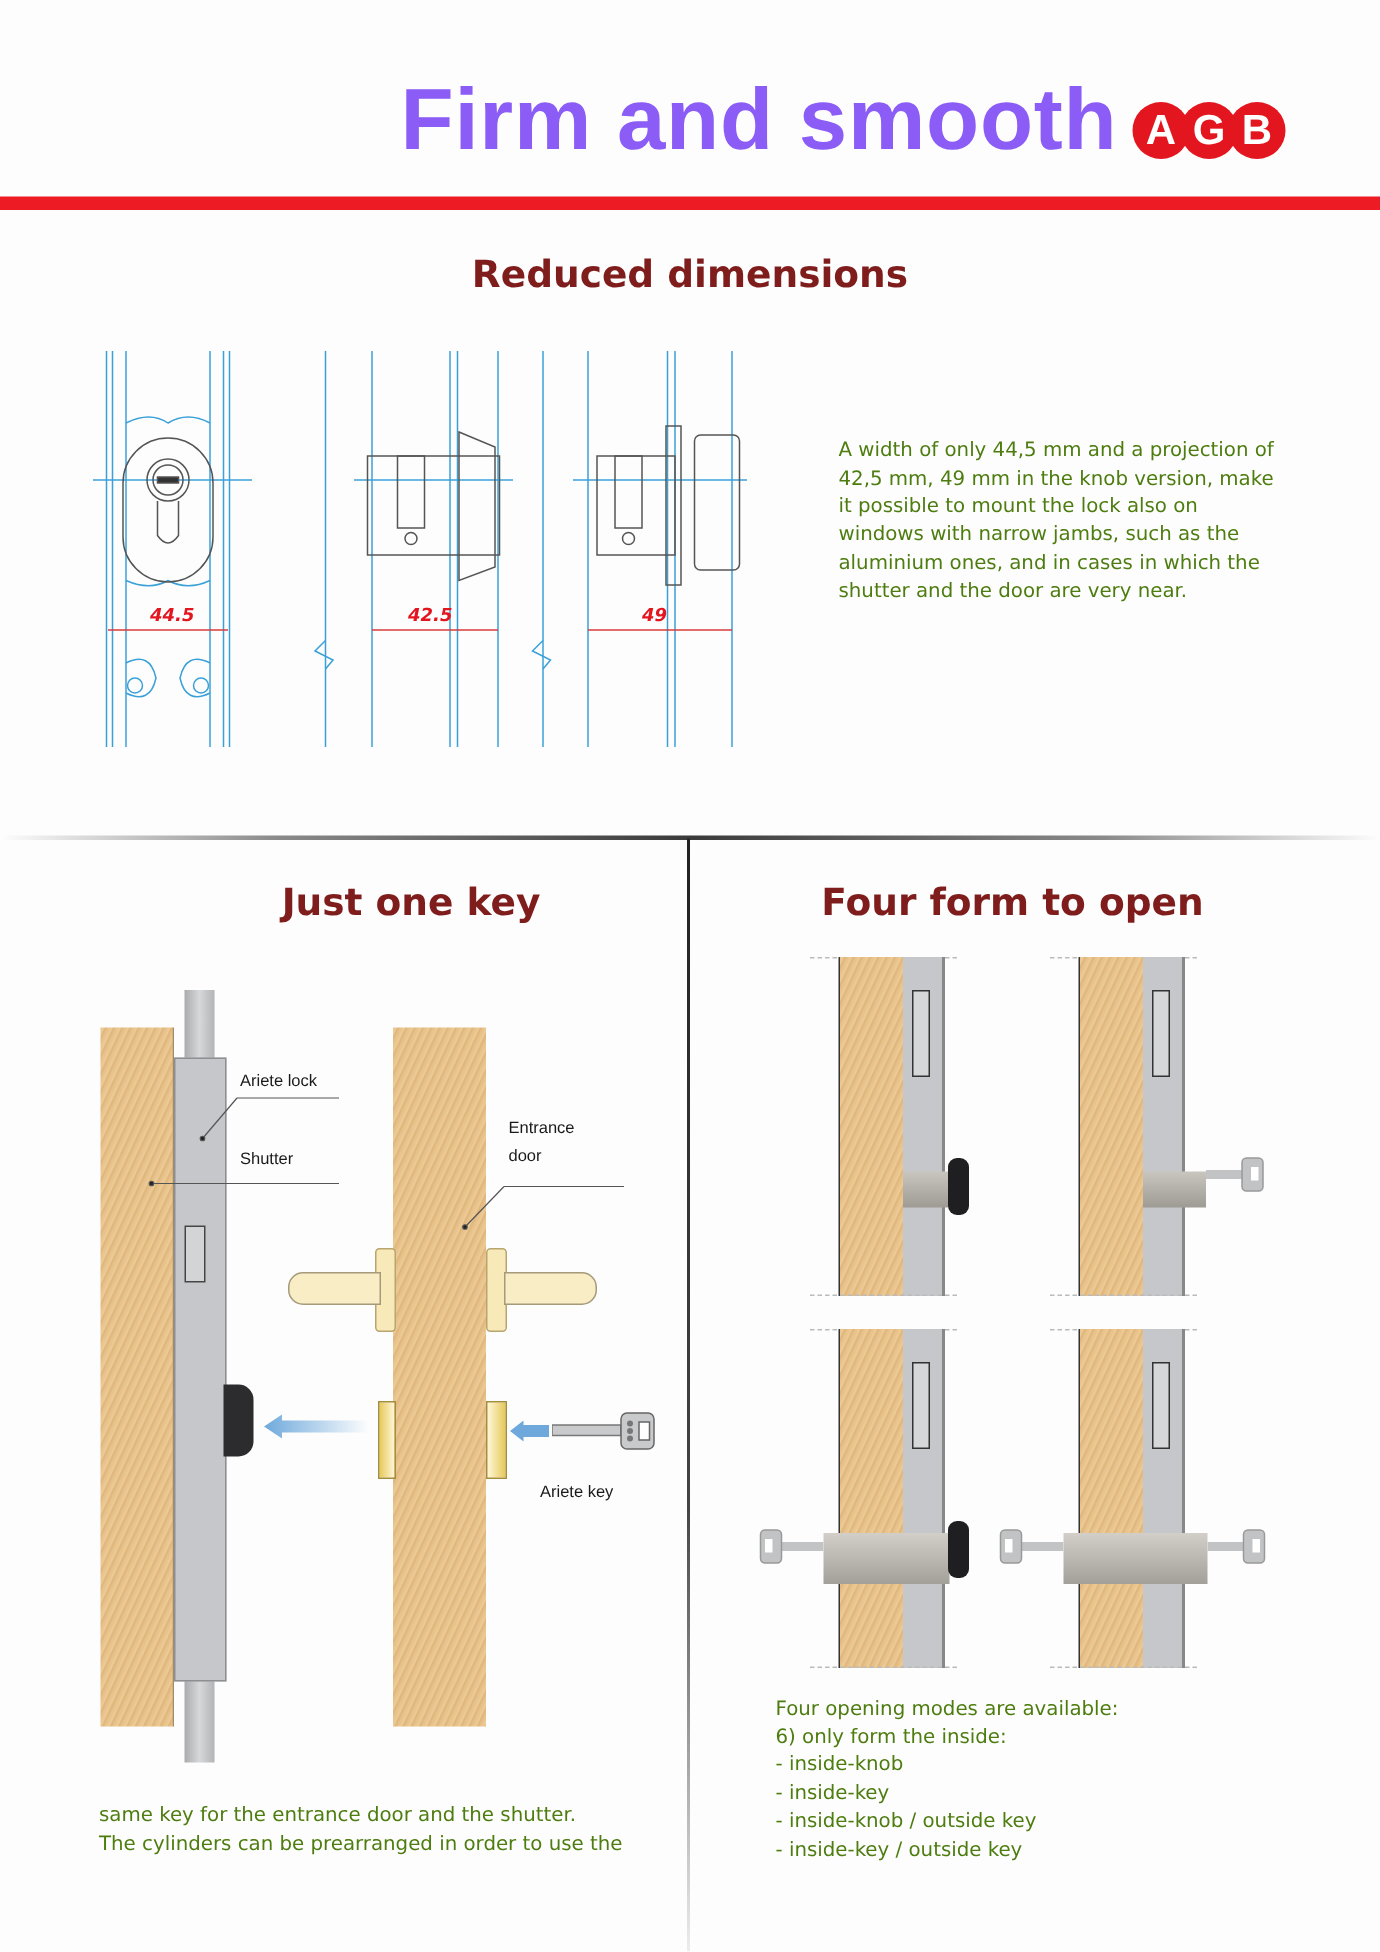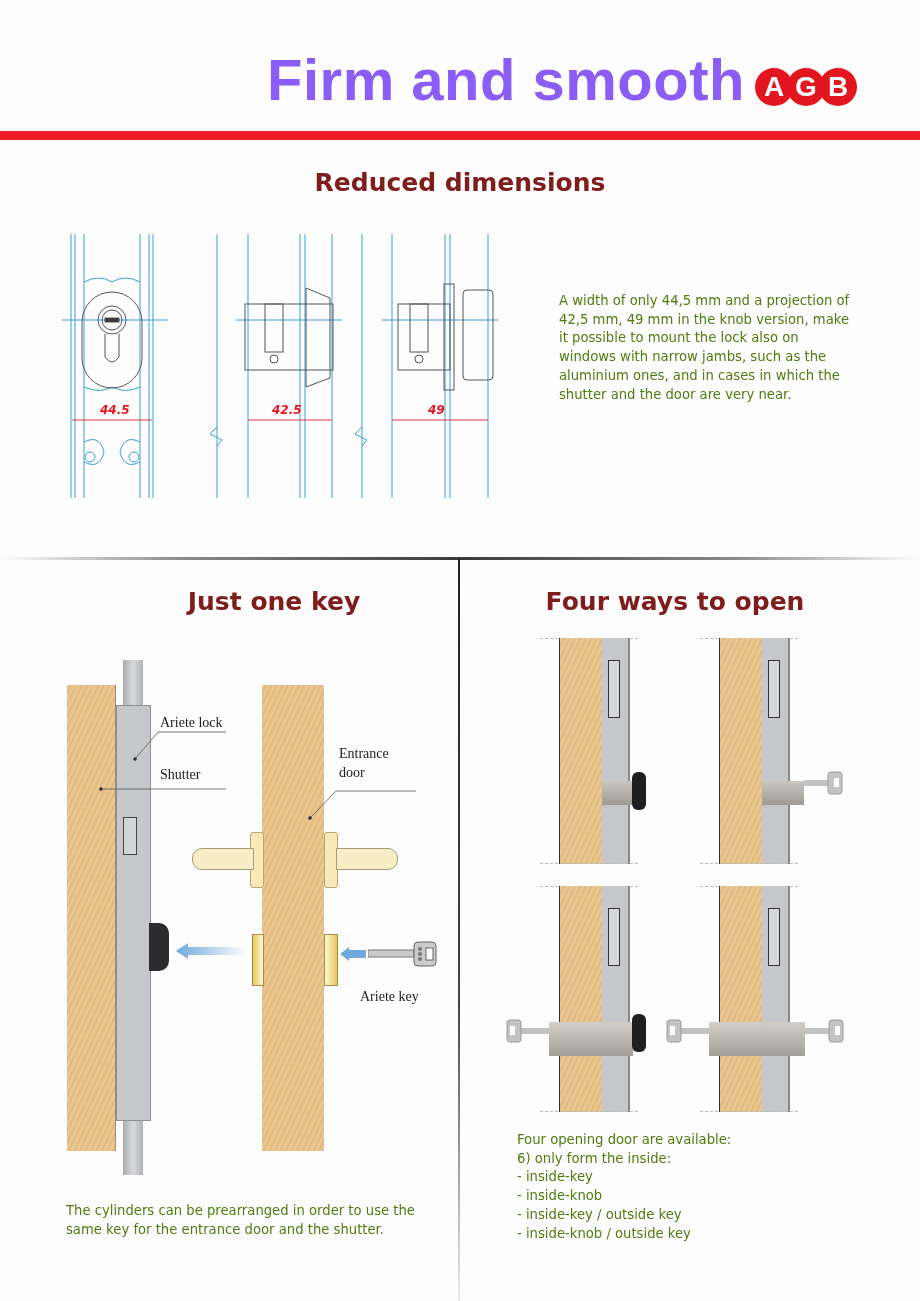--- a/index.html
+++ b/index.html
@@ -8,21 +8,21 @@
   .title{left:0;width:920px;top:46px;text-align:center;font-family:"Liberation Sans",sans-serif;font-weight:bold;font-size:58px;color:#8b5cf6;letter-spacing:0.5px;padding-left:46px;}
   .title span{position:relative;left:0px;}
   .logo{left:755px;top:68px;width:102px;height:38px;}
   .logo .c{position:absolute;top:0;width:38px;height:38px;border-radius:50%;background:#e3161f;color:#fff;font-family:"Liberation Sans",sans-serif;font-weight:bold;font-size:28px;line-height:38px;text-align:center;}
   .redbar{left:0;top:131px;width:920px;height:9px;background:#ed1c24;}
   .h2{font-family:"DejaVu Sans",sans-serif;font-weight:bold;font-size:25px;color:#7f1d1d;text-align:center;}
   .para{font-family:"DejaVu Sans",sans-serif;font-size:13.2px;line-height:18.7px;color:#4d7c0f;}
   .divider-h{left:0;top:557px;width:920px;height:3px;background:linear-gradient(90deg,rgba(120,120,120,0) 0%,#8a8a8a 20%,#3a3a3a 50%,#8a8a8a 80%,rgba(120,120,120,0) 100%);}
   .divider-v{left:458px;top:559px;width:2px;height:742px;background:linear-gradient(180deg,#222 0%,#444 60%,rgba(200,200,200,0.3) 100%);}
   .wood{background:repeating-linear-gradient(115deg,#e7c28b 0px,#edcb96 2px,#dfb57a 3px,#e9c48e 5px);}
-  .label{font-family:Liberation Serif, serif;font-size:14px;color:#1a1a1a;text-align:right;}
+  .label{font-family:Liberation Sans, sans-serif;font-size:11px;color:#1a1a1a;text-align:right;}
   svg{display:block;}
 </style>
 </head>
 <body>
 
 <div class="abs title"><span>Firm and smooth</span></div>
 <div class="abs logo">
   <div class="c" style="left:0">A</div>
   <div class="c" style="left:32px">G</div>
   <div class="c" style="left:64px">B</div>
@@ -165,25 +165,25 @@
     </g>
   </svg>
   <div class="abs label" style="left:100px;top:60px;">Ariete lock</div>
   <div class="abs label" style="left:100px;top:112px;">Shutter</div>
   <div class="abs label" style="left:279px;top:91px;">Entrance</div>
   <div class="abs label" style="left:279px;top:110px;">door</div>
   <div class="abs label" style="left:300px;top:334px;">Ariete key</div>
 </div>
 
 <div class="abs para" style="left:66px;top:1202px;width:380px;">
+  <div>same key for the entrance door and the shutter.</div>
   <div>The cylinders can be prearranged in order to use the</div>
-  <div>same key for the entrance door and the shutter.</div>
-</div>
-
-<div class="abs h2" style="left:460px;width:430px;top:587px;">Four ways to open</div>
+</div>
+
+<div class="abs h2" style="left:460px;width:430px;top:587px;">Four form to open</div>
 
 <div class="abs" style="left:540px;top:638px;width:120px;height:226px;">
   <div class="abs" style="left:0;top:0;width:98px;border-top:1px dashed #bbb;"></div>
   <div class="abs wood" style="left:19px;top:0;width:42px;height:226px;border-left:1px solid #333;border-right:1px solid #333;"></div>
   <div class="abs" style="left:62px;top:0;width:26px;height:226px;background:#c5c7ca;border-right:2px solid #888;"></div>
   <div class="abs" style="left:68px;top:22px;width:10px;height:56px;border:1px solid #333;background:#d5d7d9;"></div>
   <div class="abs" style="left:62px;top:143px;width:30px;height:24px;background:linear-gradient(180deg,#c9c6c0,#9e9b95);"></div>
   <div class="abs" style="left:92px;top:134px;width:14px;height:38px;background:#1f1f21;border-radius:6px;"></div>
   <div class="abs" style="left:0;top:225px;width:98px;border-top:1px dashed #bbb;"></div>
 </div>
@@ -238,19 +238,19 @@
     <svg width="40" height="26">
         <rect x="0" y="10" width="24" height="6" fill="#c2c3c5"></rect>
         <rect x="24" y="2" width="14" height="22" rx="3" fill="#c2c3c5" stroke="#999"></rect>
         <rect x="30" y="8" width="5" height="9" fill="#fff"></rect>
       </svg>
   </div>
   <div class="abs" style="left:35px;top:225px;width:98px;border-top:1px dashed #bbb;"></div>
 </div>
 
 <div class="abs para" style="left:517px;top:1131px;width:330px;">
-  <div>Four opening door are available:</div>
+  <div>Four opening modes are available:</div>
   <div>6) only form the inside:</div>
+  <div>- inside-knob</div>
   <div>- inside-key</div>
-  <div>- inside-knob</div>
+  <div>- inside-knob / outside key</div>
   <div>- inside-key / outside key</div>
-  <div>- inside-knob / outside key</div>
 </div>
 
 </body></html>

